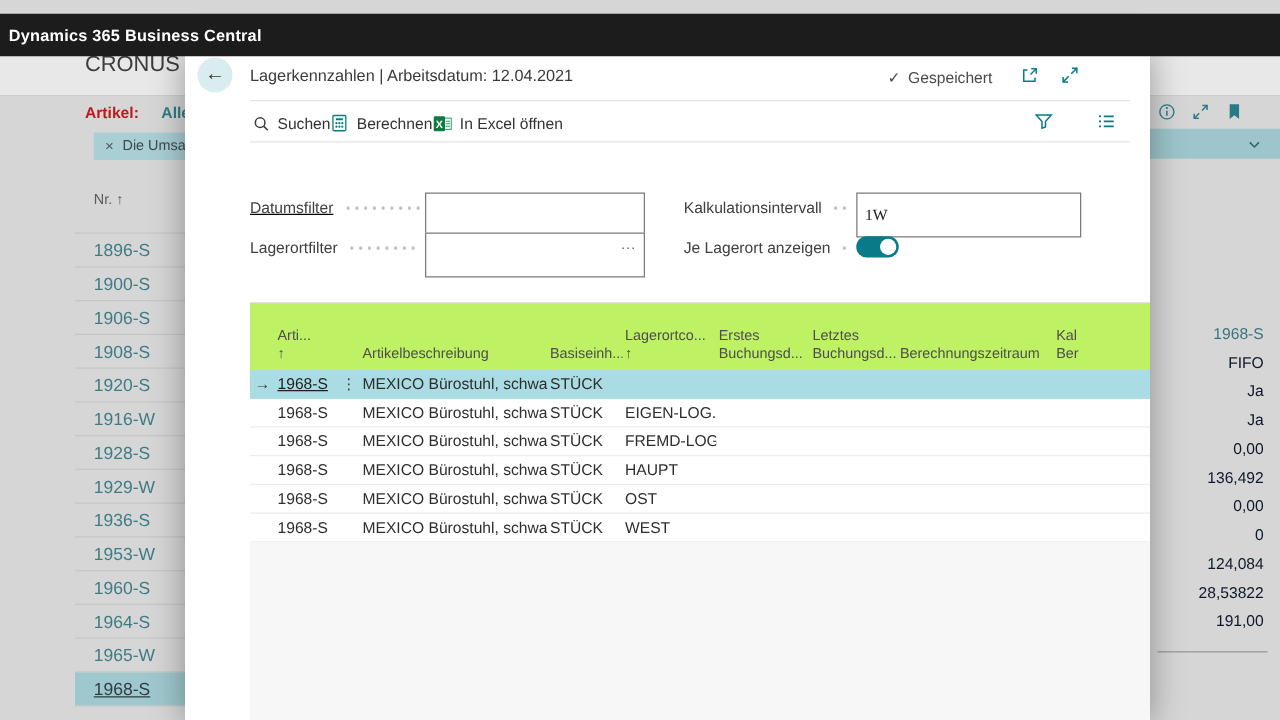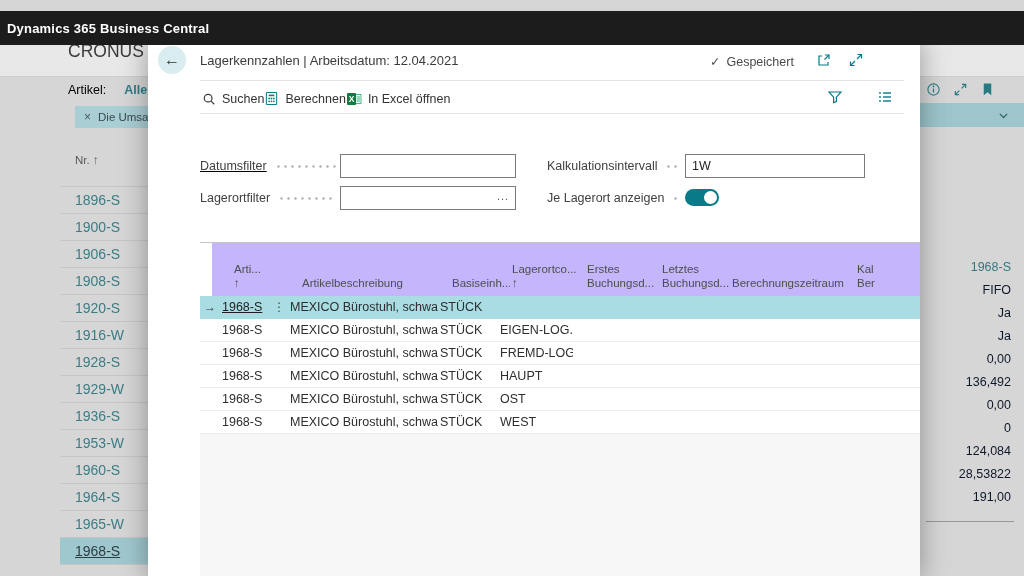--- a/index.html
+++ b/index.html
@@ -12,21 +12,21 @@
   .topbar-title{font-size:13px;font-weight:bold;letter-spacing:.2px;}
   .topbar-right{margin-left:auto;display:flex;align-items:center;gap:30px;font-size:12.5px;color:#f2f2f2;}
   .tb-ic{width:15px;height:15px;display:block;color:#efefef;}
   .tb-help{font-size:14px;font-weight:bold;}
 
   
   .bg-page{position:absolute;top:30px;left:0;right:0;bottom:0;background:#d6d6d6;z-index:1;}
   .bg-header{position:absolute;top:0;left:0;right:0;height:46px;background:#e8e8e8;border-bottom:1px solid #cdcdcd;}
   .bg-company{position:absolute;left:68px;top:11px;font-size:17.5px;color:#3c3c3c;white-space:nowrap;}
   .bg-filter-row{position:absolute;left:68px;top:53px;display:flex;gap:18px;align-items:center;font-size:12.5px;}
-  .bg-filter-caption{font-weight:normal;color:#000000;}
+  .bg-filter-caption{font-weight:bold;color:#b91c1c;}
   .bg-view-all{color:#2f7d88;font-weight:bold;}
   .bg-chip{position:absolute;left:75px;top:76px;height:22px;width:73px;background:#a9ced4;display:flex;
            align-items:center;gap:7px;padding-left:9px;font-size:11.5px;color:#3a4b4f;overflow:hidden;white-space:nowrap;}
   .bg-chip .x{font-size:12px;color:#4b5c60;}
   .bg-list-header{position:absolute;left:75px;top:124px;font-size:11.5px;color:#5a5a5a;}
   .bg-list{position:absolute;left:60px;top:156px;width:88px;border-top:1px solid #c6c6c6;}
   .bg-item{height:27px;line-height:26px;padding-left:15px;box-sizing:border-box;
            font-size:14px;border-bottom:1px solid #c6c6c6;}
   .bg-item span{color:#3e7c85;}
   .bg-item.selected{background:#9fc8ce;}
@@ -66,35 +66,35 @@
 
   
   .f-row{position:absolute;height:24px;display:flex;align-items:center;}
   .fr1{left:52px;top:116px;width:136px;text-decoration:underline;}
   .fr2{left:52px;top:148px;width:136px;}
   .fr3{left:399px;top:116px;width:134px;}
   .fr4{left:399px;top:148px;width:134px;}
   .f-label{font-size:12.5px;color:#404040;white-space:nowrap;}
   .dots{flex:1;height:3px;margin-left:8px;background-image:radial-gradient(circle,#bdbdbd 1.1px,transparent 1.5px);
         background-size:7px 3px;background-repeat:repeat-x;background-position:0 50%;}
-  .f-input{position:absolute;height:24px;border:1px solid #7a7a7a;box-sizing:border-box;background:#fff;
-           font-size:12.5px;font-family:Liberation Sans, sans-serif;padding:0 6px;color:#222;outline:none;}
+  .f-input{position:absolute;height:36px;border:1px solid #7a7a7a;box-sizing:border-box;background:#fff;
+           font-size:12.5px;font-family:Liberation Serif, serif;padding:0 6px;color:#222;outline:none;}
   .in1{left:192px;top:116px;width:176px;}
   .in2{left:192px;top:148px;width:176px;padding-right:22px;}
   .in3{left:537px;top:116px;width:180px;}
   .ellipsis-btn{position:absolute;left:346px;top:151px;width:18px;height:18px;line-height:14px;text-align:center;
                 font-size:11px;color:#555;letter-spacing:1px;}
   .toggle{position:absolute;left:537px;top:151px;width:34px;height:17px;border-radius:9px;background:#c8c8c8;}
   .toggle.on{background:#077b87;}
   .toggle .knob{position:absolute;left:2px;top:2px;width:13px;height:13px;border-radius:50%;background:#fff;}
   .toggle.on .knob{left:auto;right:2px;}
 
   
   .t-topline{position:absolute;left:52px;right:0;top:204px;height:1px;background:#c6c6c6;}
-  .thead{position:absolute;left:64px;right:0;top:205px;height:53px;background:#c4b5fd;display:grid;
+  .thead{position:absolute;left:52px;right:0;top:205px;height:53px;background:#bef264;display:grid;
          grid-template-columns:20px 68px 150px 60px 75px 75px 70px 125px 1fr;}
   .th{display:flex;flex-direction:column;justify-content:flex-end;padding:0 4px 6px 2px;font-size:11.5px;
       color:#4e4e4e;line-height:14px;white-space:nowrap;overflow:hidden;}
   .tbody{position:absolute;left:52px;right:0;top:258px;}
   .tr{display:grid;grid-template-columns:20px 68px 150px 60px 75px 75px 70px 125px 1fr;height:23px;
       box-sizing:border-box;border-bottom:1px solid #ececec;font-size:12.5px;color:#2e2e2e;align-items:center;}
   .tr.selected{background:#a9dde3;border-bottom-color:#a9dde3;}
   .td{padding-left:2px;white-space:nowrap;overflow:hidden;}
   .td.arrow{padding-left:4px;font-size:12px;color:#333;}
   .td.nr{display:flex;justify-content:space-between;align-items:center;padding-right:3px;}

